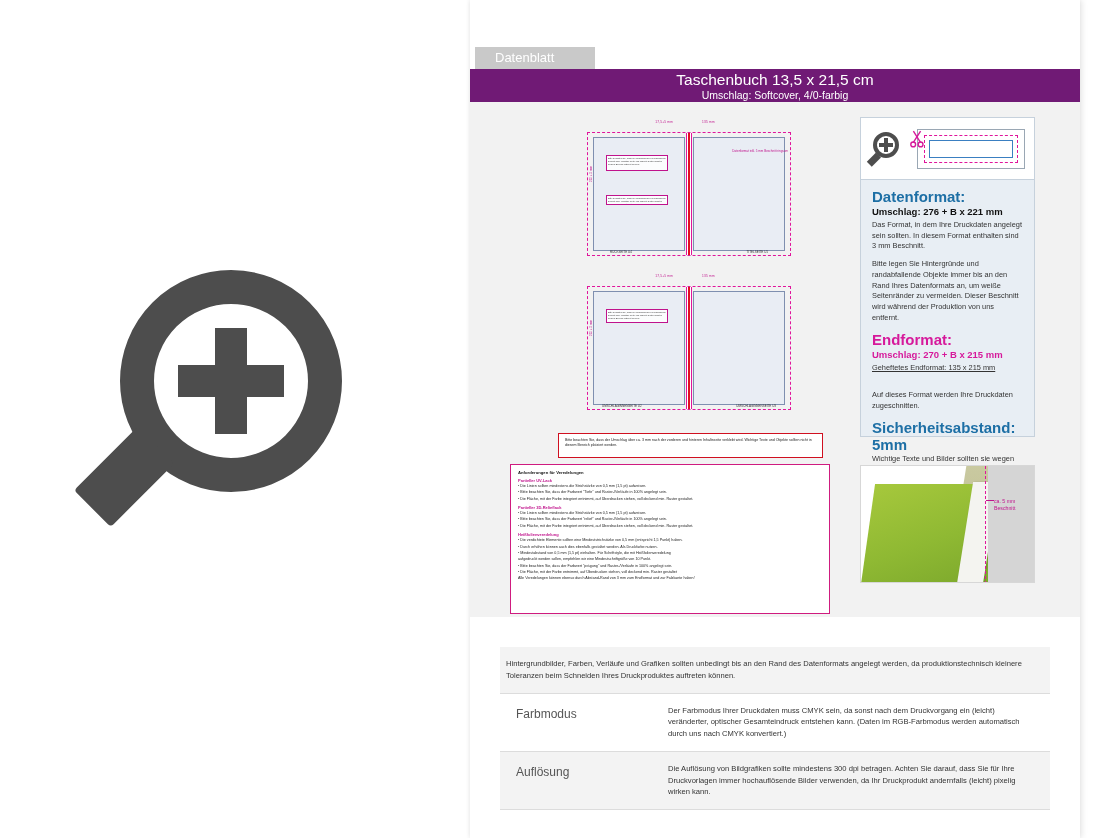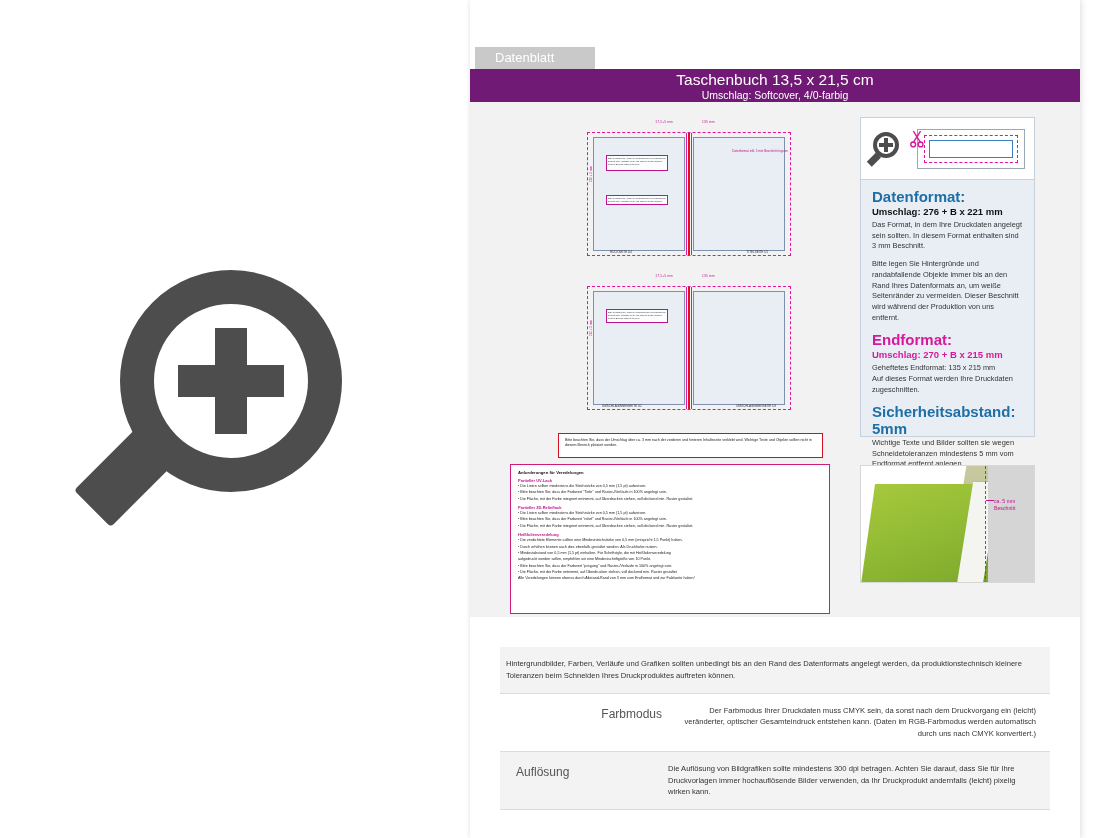--- a/index.html
+++ b/index.html
@@ -296,21 +296,21 @@
     line-height: 27px;
     padding-left: 14px;
   }
   .tips-table {
     position: absolute;
     left: 30px; top: 647px;
     width: 550px;
   }
   .tip-row { display: flex; border-bottom: 1px solid #dcdcdc; }
   .tip-row.alt { background: #f3f3f3; }
-  .tip-row.plain { background: #ffffff; text-align: right; }
+  .tip-row.plain { background: #ffffff; }
   .tip-label {
     width: 162px; flex: 0 0 162px;
     padding: 13px 0 13px 16px;
     font-size: 12px; color: #555;
   }
   .tip-text {
     flex: 1 1 auto;
     padding: 11px 14px 11px 6px;
     font-size: 7.6px; color: #333; line-height: 1.55;
   }
@@ -426,21 +426,21 @@
           </div>
 
           <div class="info-body">
             <div class="lbl-h">Datenformat:</div>
             <div class="lbl-b">Umschlag: 276 + B x 221 mm</div>
             <p>Das Format, in dem Ihre Druckdaten angelegt sein sollten. In diesem Format enthalten sind 3 mm Beschnitt.</p>
             <p>Bitte legen Sie Hintergründe und randabfallende Objekte immer bis an den Rand Ihres Datenformats an, um weiße Seitenränder zu vermeiden. Dieser Beschnitt wird während der Produktion von uns entfernt.</p>
 
             <div class="lbl-h pink">Endformat:</div>
             <div class="lbl-b" style="color:#d6199b;">Umschlag: 270 + B x 215 mm</div>
-            <p style="margin-bottom:1px;">Geheftetes Endformat: 135 x 215 mm</p>
+            <p style="margin-bottom:17px;text-decoration:underline;">Geheftetes Endformat: 135 x 215 mm</p>
             <p>Auf dieses Format werden Ihre Druckdaten zugeschnitten.</p>
 
             <div class="lbl-h">Sicherheitsabstand: 5mm</div>
             <p>Wichtige Texte und Bilder sollten sie wegen Schneidetoleranzen mindestens 5 mm vom Endformat entfernt anlegen.</p>
           </div>
         </div>
 
         <div class="bleed-img">
           <div class="bi-khaki"></div>
           <div class="bi-green"></div>

